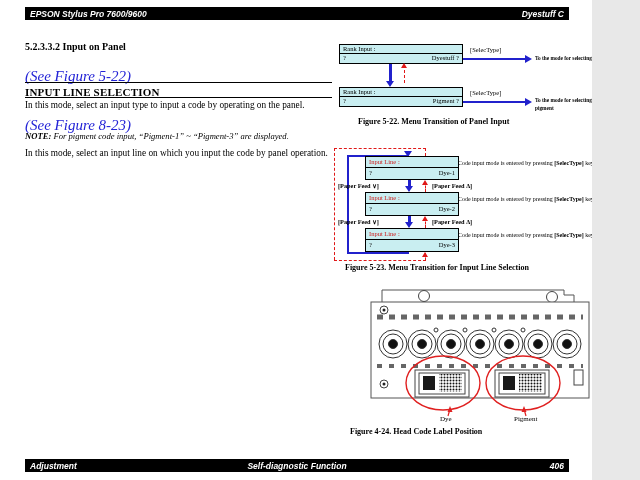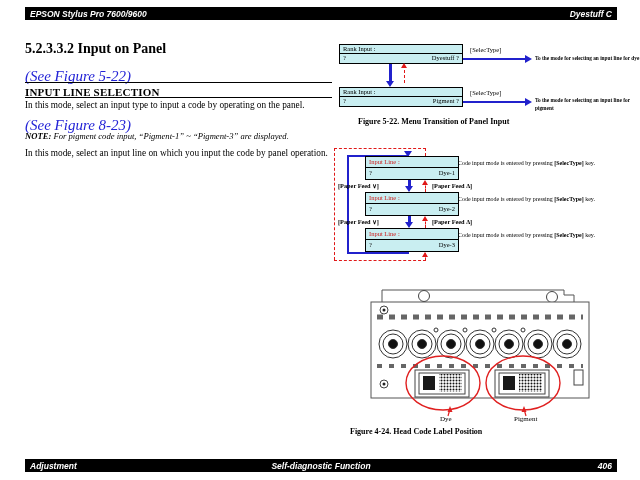--- a/index.html
+++ b/index.html
@@ -1,26 +1,26 @@
 <!DOCTYPE html>
 <html><head>
 <meta charset="utf-8">
 <style>
   html,body{margin:0;padding:0;background:#e8e8e8;}
-  .page{position:relative;width:640px;height:480px;background:#ffffff;overflow:hidden;
+  .page{position:relative;width:592px;height:480px;background:#ffffff;overflow:hidden;
         font-family:"Liberation Serif",serif;color:#000;}
   
   .bar{position:absolute;left:25px;right:23px;height:13px;background:#000;color:#fff;
        font-family:"Liberation Sans",sans-serif;font-weight:bold;font-style:italic;
        font-size:8.5px;display:flex;align-items:center;justify-content:space-between;
        padding:0 5px;box-sizing:border-box;}
   .bar .center{position:absolute;left:0;right:0;text-align:center;}
   .hdr{top:7px;} .ftr{top:459px;}
   
-  .h1{position:absolute;left:25px;top:41px;font-size:14px;font-weight:bold;}
+  .h1{position:absolute;left:25px;top:41px;font-size:10px;font-weight:bold;}
   .body-t{position:absolute;left:25px;width:322px;font-size:9.3px;line-height:1.2;margin-top:44px;}
   .see{position:absolute;left:25px;font-size:15px;font-style:italic;color:#2323d6;cursor:pointer;}
   .rule{position:absolute;left:25px;width:307px;height:1px;background:#000;}
   .subhead{position:absolute;left:25px;top:86px;font-size:11px;font-weight:bold;letter-spacing:.2px;}
   .note{position:absolute;left:25px;top:131px;width:330px;font-size:8.6px;font-style:italic;}
   .note b{font-weight:bold;}
   
   .lcd{position:absolute;background:#c9eef1;border:1px solid #000;box-sizing:border-box;font-size:6.5px;}
   .lcd .r1{height:8px;line-height:8px;padding:0 3px;border-bottom:1px solid #000;white-space:nowrap;}
   .lcd .r2{height:8px;line-height:8px;padding:0 3px;display:flex;justify-content:space-between;}
@@ -162,20 +162,21 @@
         <span>Dye-3</span>
       </div>
     </div>
     <div class="ann23" style="left:128px;top:87px">
       <span>Code input mode is entered by pressing </span><b>[SelecType]</b><span> key.</span>
     </div>
 
     <div class="rdash-v" style="left:95px;top:109px;height:7px"></div>
     <div class="tri-up-red" style="left:92px;top:108px"></div>
 
+    <div class="cap" style="left:15px;top:119px;width:280px">Figure 5-23.  Menu Transition for Input Line Selection</div>
   </div>
 
   <svg viewBox="0 0 224 136" style="position:absolute;left:368px;top:286px;width:224px;height:136px">
     <defs>
       <pattern id="dots" width="3" height="3" patternUnits="userSpaceOnUse">
         <circle cx="1.5" cy="1.5" r="1" fill="#111"></circle>
       </pattern>
     </defs>
 
     <path d="M14,16 V4 H196 V9 H206 V16" fill="none" stroke="#555" stroke-width="1"></path>

